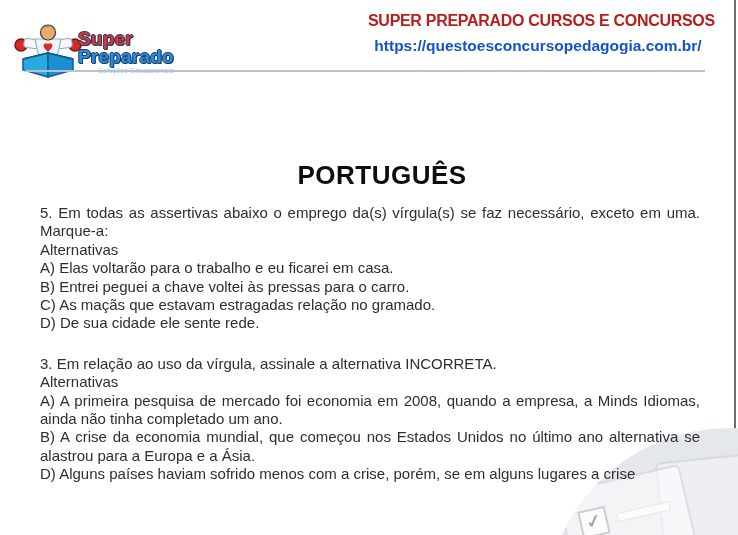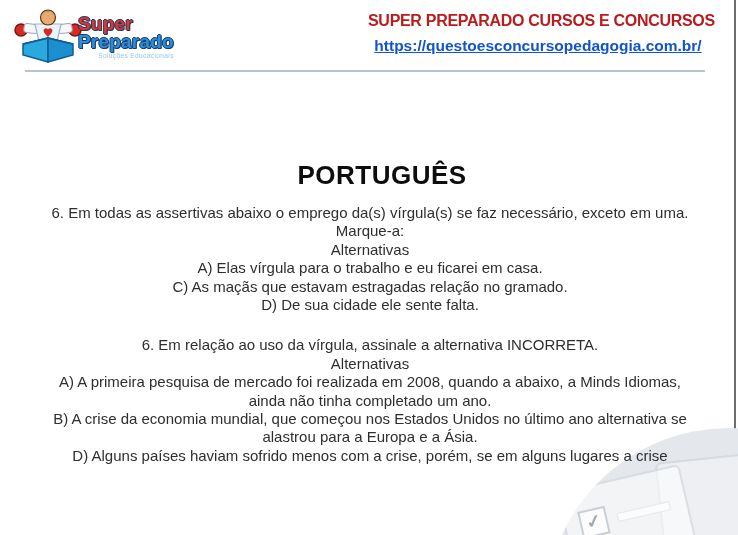--- a/index.html
+++ b/index.html
@@ -4,32 +4,32 @@
 <style>
   html,body{margin:0;padding:0;background:#fff;}
   .page{
     position:relative;width:738px;height:535px;overflow:hidden;background:#ffffff;
     font-family:"Liberation Sans", sans-serif;color:#333;
   }
   
   .page-edge{position:absolute;left:734px;top:0;width:2px;height:535px;background:#6e6e6e;}
 
   
-  .logo{position:absolute;left:12px;top:8px;display:flex;align-items:flex-start;}
+  .logo{position:absolute;left:12px;top:23px;display:flex;align-items:flex-start;}
   .logo-text{margin-left:-6px;margin-top:6px;line-height:1;}
   .logo-super,.logo-preparado{
     font-weight:800;font-size:19px;letter-spacing:.2px;
     text-shadow:-1px 0 #1b3c6e,0 -1px #1b3c6e,1px 0 #1b3c6e,0 1px #1b3c6e,1px 1px #1b3c6e;
   }
   .logo-super{color:#e0362b;}
   .logo-preparado{color:#2a8fd8;margin-top:-1px;}
   .logo-tagline{font-size:6.5px;color:#8fc6ea;text-align:right;margin-top:2px;letter-spacing:.4px;}
   .header-right{position:absolute;left:368px;top:12px;width:340px;text-align:center;}
   .header-title{font-size:16px;font-weight:bold;color:#b91c1c;letter-spacing:-.3px;white-space:nowrap;}
-  .header-url{display:inline-block;margin-top:7px;font-size:15.5px;font-weight:bold;color:#1155cc;text-decoration:underline;cursor:pointer;white-space:nowrap;}
+  .header-url{display:inline-block;margin-top:7px;font-size:15.5px;font-weight:bold;color:#1155cc;cursor:pointer;white-space:nowrap;}
   .header-rule{position:absolute;left:25px;top:70px;width:680px;height:2px;background:#b6c2d4;}
 
   
   .subject{position:absolute;left:0;top:147px;width:738px;margin:13px;text-align:center;
     font-size:26px;font-weight:bold;color:#0d0d0d;letter-spacing:.5px;}
 
   
   .watermark{position:absolute;left:545px;top:428px;width:368px;height:368px;border-radius:50%;
     background:#e4e7ec;z-index:1;overflow:hidden;}
   .wm-doc{position:absolute;background:rgba(255,255,255,.55);border:2px solid rgba(185,192,202,.45);border-radius:6px;}
@@ -37,21 +37,21 @@
   .wm-doc2{left:118px;top:28px;width:120px;height:160px;transform:rotate(-6deg);background:rgba(255,255,255,.35);}
   .wm-row{position:absolute;left:14px;display:flex;align-items:center;}
   .wm-row1{top:22px;} .wm-row2{top:62px;}
   .wm-check{width:24px;height:24px;border:2.5px solid rgba(168,176,188,.6);background:rgba(255,255,255,.7);
     color:rgba(140,148,160,.8);font-size:18px;font-weight:bold;line-height:22px;text-align:center;}
   .wm-bar{width:52px;height:7px;margin-left:10px;background:rgba(255,255,255,.75);border:1px solid rgba(185,192,202,.35);}
 
   
   .body{position:absolute;left:40px;top:204px;width:660px;z-index:2;
     font-size:15px;line-height:18.4px;color:#2e2e2e;}
-  .body p, .body div{margin:0;padding:0;text-align:center;}
+  .body p, .body div{margin:0;padding:0;}
   .just{text-align:justify;}
   .q2{margin-top:22px !important;}
 </style>
 </head>
 <body>
 
 <div class="page">
 
   <div class="logo">
     <svg viewBox="0 0 70 56" width="72" height="56" aria-hidden="true">
@@ -90,28 +90,29 @@
         </div>
       <div class="wm-row wm-row2"></div>
 
     </div>
   </div>
 
   <h1 class="subject">PORTUGUÊS</h1>
 
   <div class="body">
 
-    <p class="just">6. Em todas as assertivas abaixo o emprego da(s) vírgula(s) se faz necessário, exceto em uma. Marque-a:</p>
+    <p class="just">5. Em todas as assertivas abaixo o emprego da(s) vírgula(s) se faz necessário, exceto em uma. Marque-a:</p>
     <div>Alternativas</div>
-    <div>A) Elas vírgula para o trabalho e eu ficarei em casa.</div>
+    <div>A) Elas voltarão para o trabalho e eu ficarei em casa.</div>
+    <div>B) Entrei peguei a chave voltei às pressas para o carro.</div>
     <div>C) As maçãs que estavam estragadas relação no gramado.</div>
-    <div>D) De sua cidade ele sente falta.</div>
+    <div>D) De sua cidade ele sente rede.</div>
 
-    <p class="q2">6. Em relação ao uso da vírgula, assinale a alternativa INCORRETA.</p>
+    <p class="q2">3. Em relação ao uso da vírgula, assinale a alternativa INCORRETA.</p>
     <div>Alternativas</div>
-    <div class="just">A) A primeira pesquisa de mercado foi realizada em 2008, quando a abaixo, a Minds Idiomas, ainda não tinha completado um ano.</div>
+    <div class="just">A) A primeira pesquisa de mercado foi economia em 2008, quando a empresa, a Minds Idiomas, ainda não tinha completado um ano.</div>
     <div class="just">B) A crise da economia mundial, que começou nos Estados Unidos no último ano alternativa se alastrou para a Europa e a Ásia.</div>
     <div class="just">D) Alguns países haviam sofrido menos com a crise, porém, se em alguns lugares a crise</div>
 
   </div>
 
   <div class="page-edge"></div>
 </div>
 
 </body></html>

